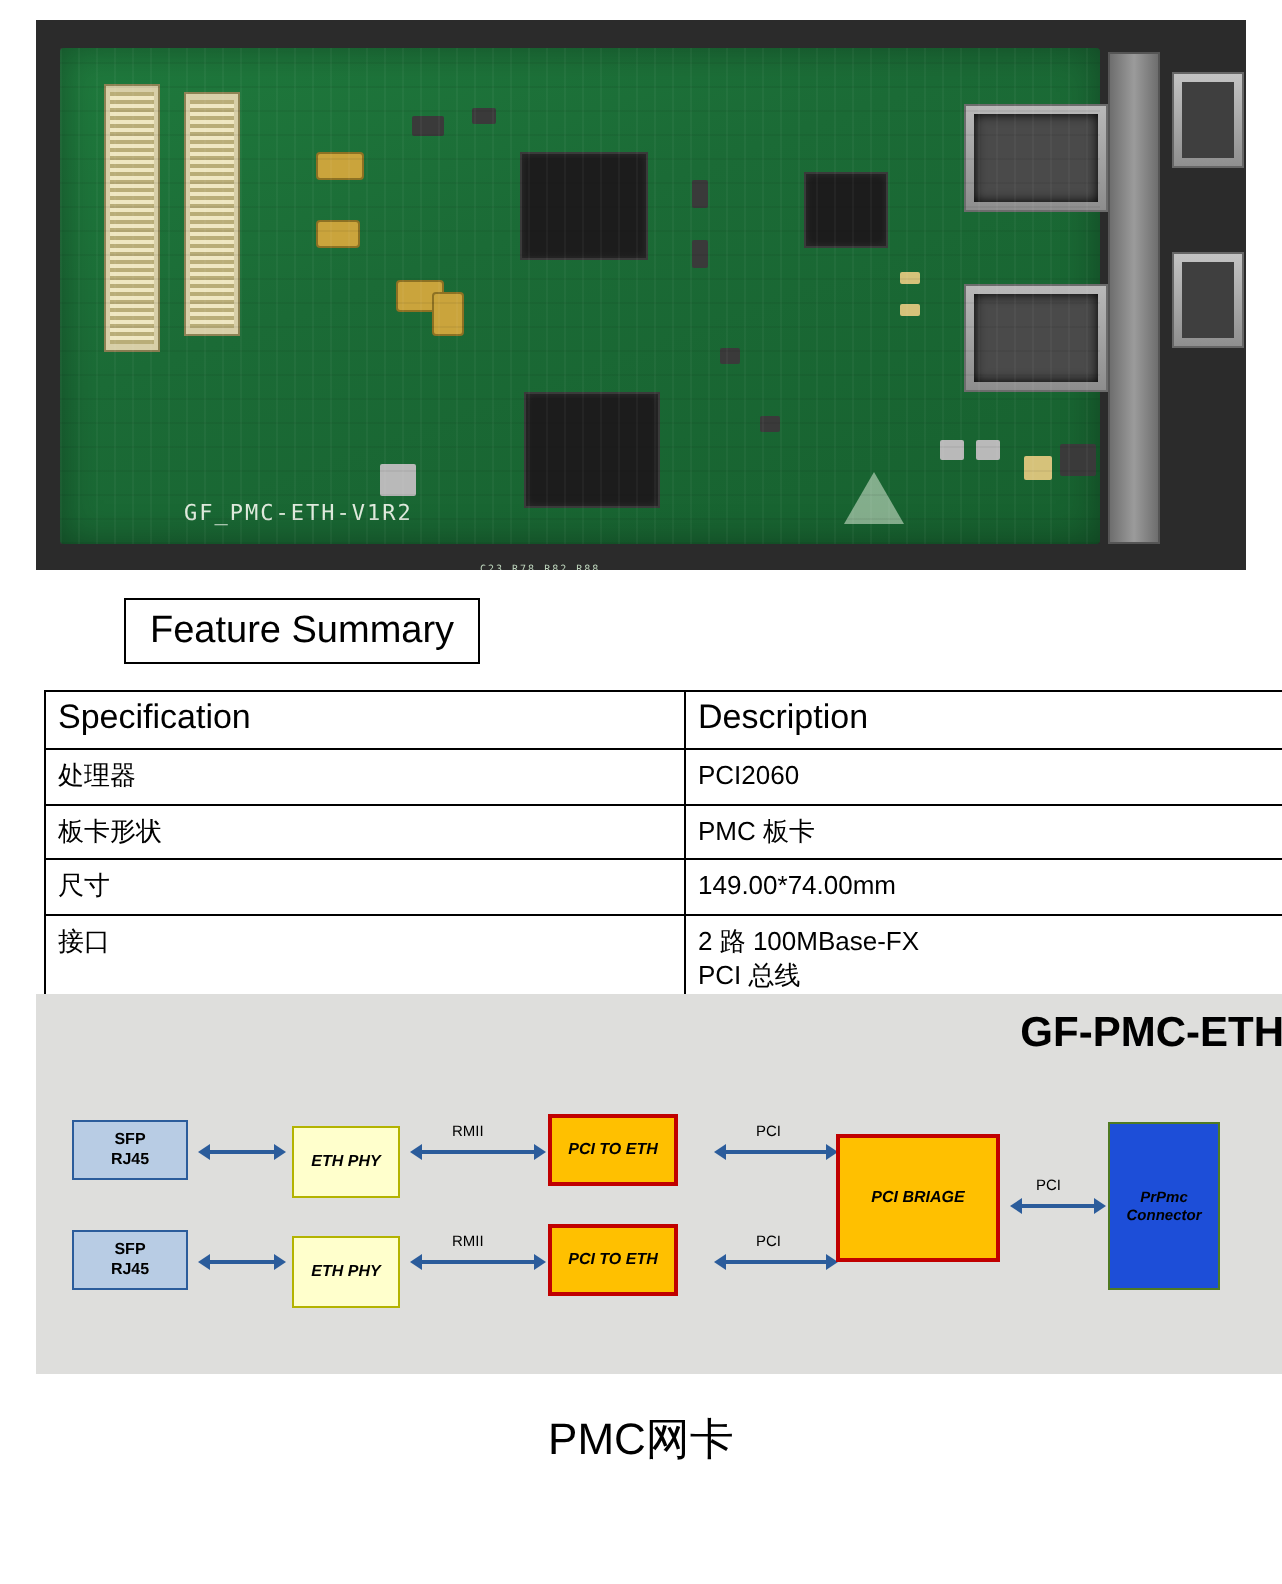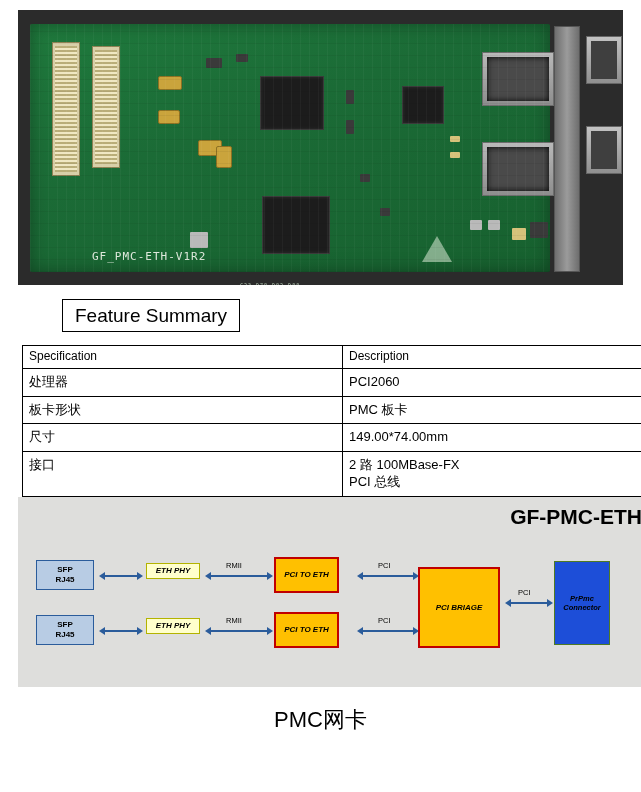--- a/index.html
+++ b/index.html
@@ -172,21 +172,21 @@
   }
   .spec-table td, .spec-table th {
     border: 1px solid #000;
     text-align: left;
     vertical-align: top;
     padding: 2px 6px;
     font-family: "Liberation Sans", sans-serif;
     font-weight: normal;
   }
   .spec-table thead td {
-    font-size: 12px;
+    font-size: 17px;
     padding: 3px 6px 5px 6px;
   }
   .spec-table tbody td {
     font-size: 13px;
     padding: 4px 6px 5px 6px;
     line-height: 1.35;
   }
   .col-a { width: 307px; }
   .col-b { width: 290px; }
 
@@ -222,32 +222,32 @@
     line-height: 1.25;
     font-family: "Liberation Sans", sans-serif;
   }
   .blk-sfp {
     width: 58px; height: 30px;
     background: #b8cce4;
     border: 1px solid #2b5c9b;
     font-style: normal;
   }
   .blk-phy {
-    width: 54px; height: 16px;
+    width: 54px; height: 36px;
     background: #ffffcc;
     border: 1px solid #b3b300;
     text-align: right;
   }
   .blk-pcieth {
     width: 65px; height: 36px;
     background: #ffc000;
     border: 2px solid #c00000;
   }
   .blk-bridge {
-    width: 82px; height: 81px;
+    width: 82px; height: 64px;
     background: #ffc000;
     border: 2px solid #c00000;
   }
   .blk-prpmc {
     width: 56px; height: 84px;
     background: #1d4ed8;
     border: 1px solid #4f7a22;
     font-size: 7.5px;
   }
   

